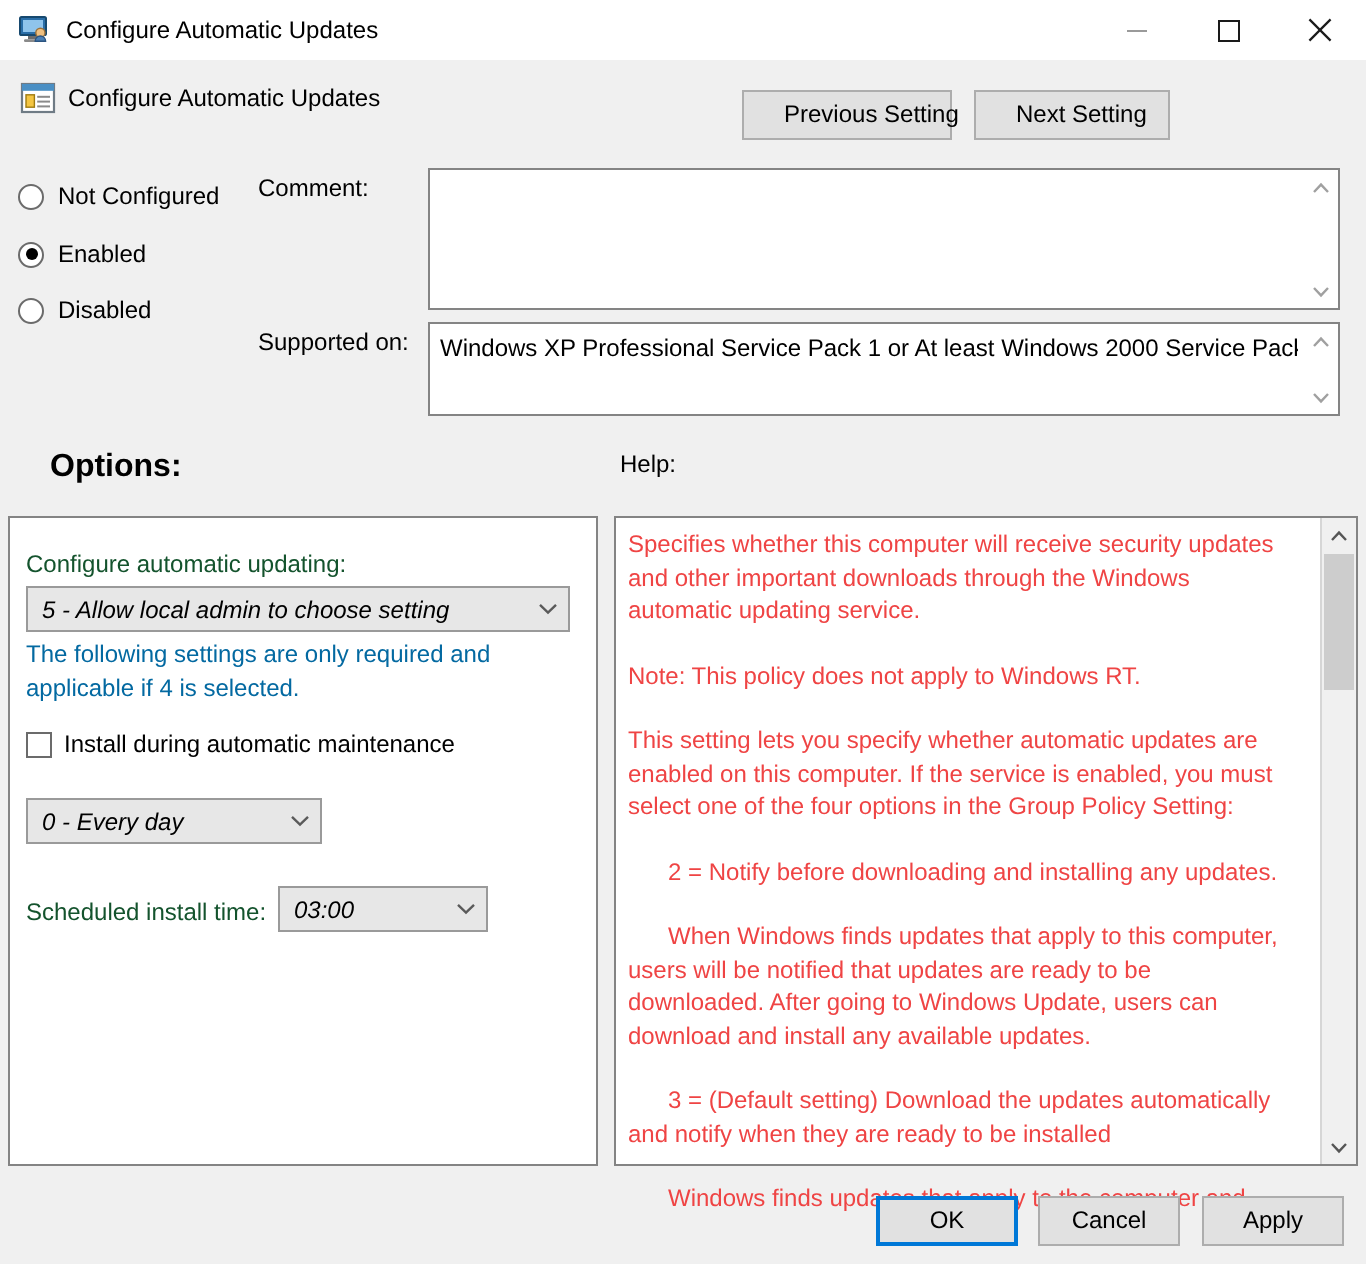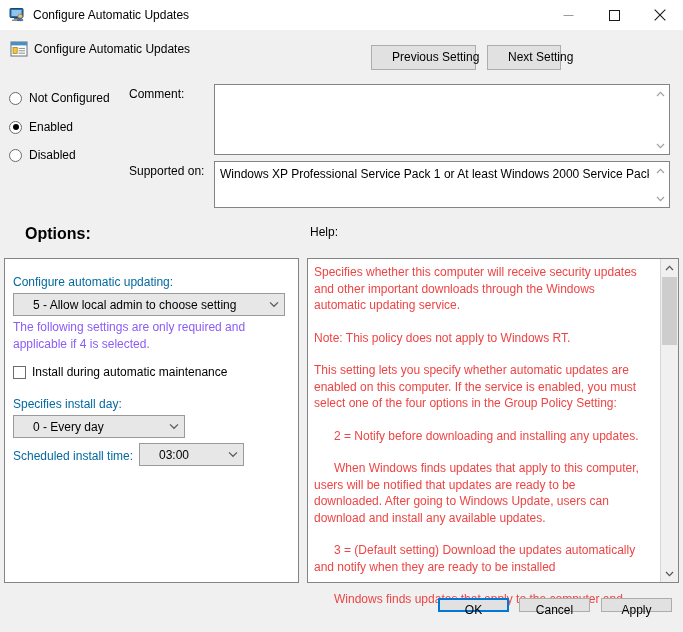--- a/index.html
+++ b/index.html
@@ -86,21 +86,21 @@
     font-family: "Liberation Sans", sans-serif;
     font-size: 12px;
     color: #000;
     padding: 0 20px;
     line-height: 23px;
     text-align: center;
     box-sizing: border-box;
     white-space: nowrap;
   }
   #btn-prev { left: 371px; width: 105px; }
-  #btn-next { left: 487px; width: 74px; }
+  #btn-next { left: 487px; width: 98px; }
 
   
   .radio-row {
     position: absolute;
     left: 9px;
     display: flex;
     align-items: center;
     height: 18px;
   }
   #radio-notconfigured { top: 89px; }
@@ -190,60 +190,61 @@
     left: 4px; top: 258px;
     width: 295px; height: 325px;
     background: #ffffff;
     border: 1px solid #848484;
     box-sizing: border-box;
   }
   .opt-label {
     position: absolute;
     font-size: 12px;
     white-space: nowrap;
-    color: #0369a1;
+    color: #14532d;
   }
   #opt-lbl-updating { left: 8px; top: 16px; }
   #opt-text-note {
     position: absolute;
     left: 8px; top: 60px;
     width: 272px;
     font-size: 12px;
     line-height: 17px;
-    color: #8b5cf6;
+    color: #0369a1;
   }
   #opt-lbl-day  { left: 8px; top: 138px; }
   #opt-lbl-time { left: 8px; top: 190px; }
 
   .combo {
     position: absolute;
     background: #e7e7e7;
     border: 1px solid #9a9a9a;
     box-sizing: border-box;
     height: 23px;
     display: flex;
     align-items: center;
   }
   .combo-text {
     flex: 1 1 auto;
-    padding-left: 19px;
+    padding-left: 7px;
     font-size: 12px;
     white-space: nowrap;
     overflow: hidden;
     color: #000;
+    font-style: italic;
   }
   .combo-arrow {
     width: 20px;
     flex: 0 0 auto;
     display: flex;
     align-items: center;
     justify-content: center;
   }
   #combo-updating { left: 8px; top: 34px; width: 272px; }
-  #combo-day      { left: 8px; top: 156px; width: 172px; }
+  #combo-day      { left: 8px; top: 140px; width: 148px; }
   #combo-time     { left: 134px; top: 184px; width: 105px; }
 
   .checkbox-row {
     position: absolute;
     left: 8px; top: 106px;
     display: flex;
     align-items: center;
   }
   .checkbox-mark {
     width: 13px; height: 13px;
@@ -296,21 +297,21 @@
     position: absolute;
     left: 1px; top: 18px;
     width: 15px; height: 68px;
     background: #cdcdcd;
   }
 
   
   .footerbtn {
     position: absolute;
     top: 598px;
-    height: 14px;
+    height: 25px;
     background: #e1e1e1;
     border: 1px solid #adadad;
     font-size: 12px;
     color: #000;
     line-height: 23px;
     text-align: center;
     box-sizing: border-box;
     white-space: nowrap;
   }
   #btn-ok {

